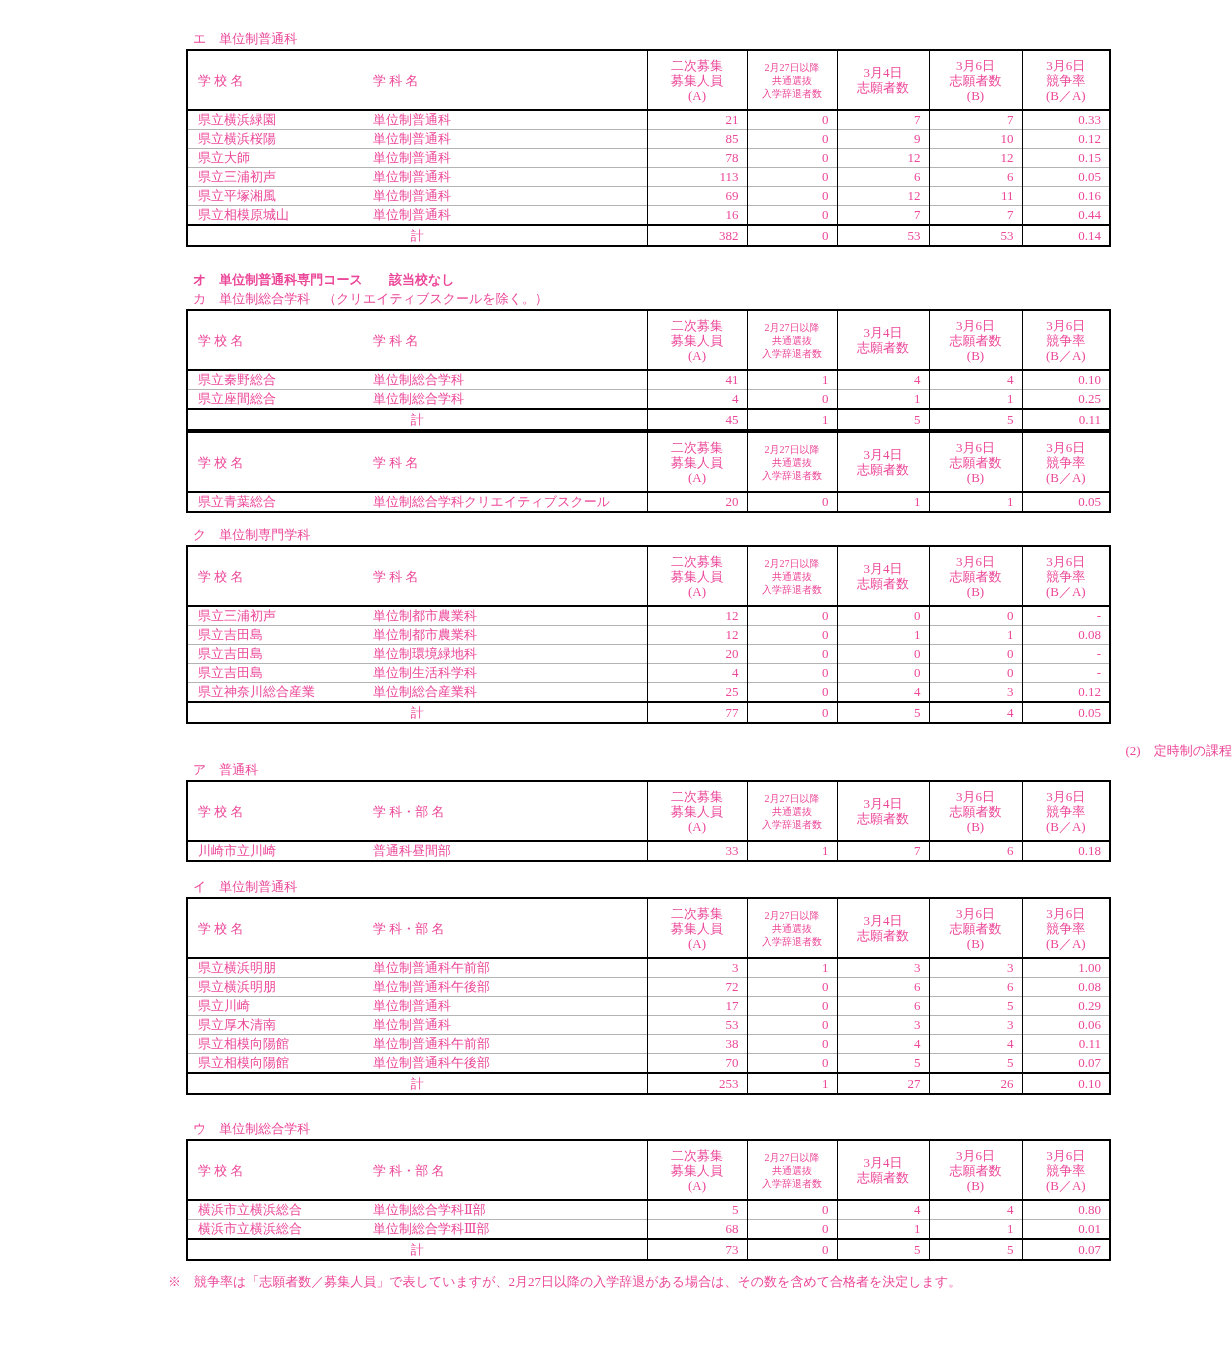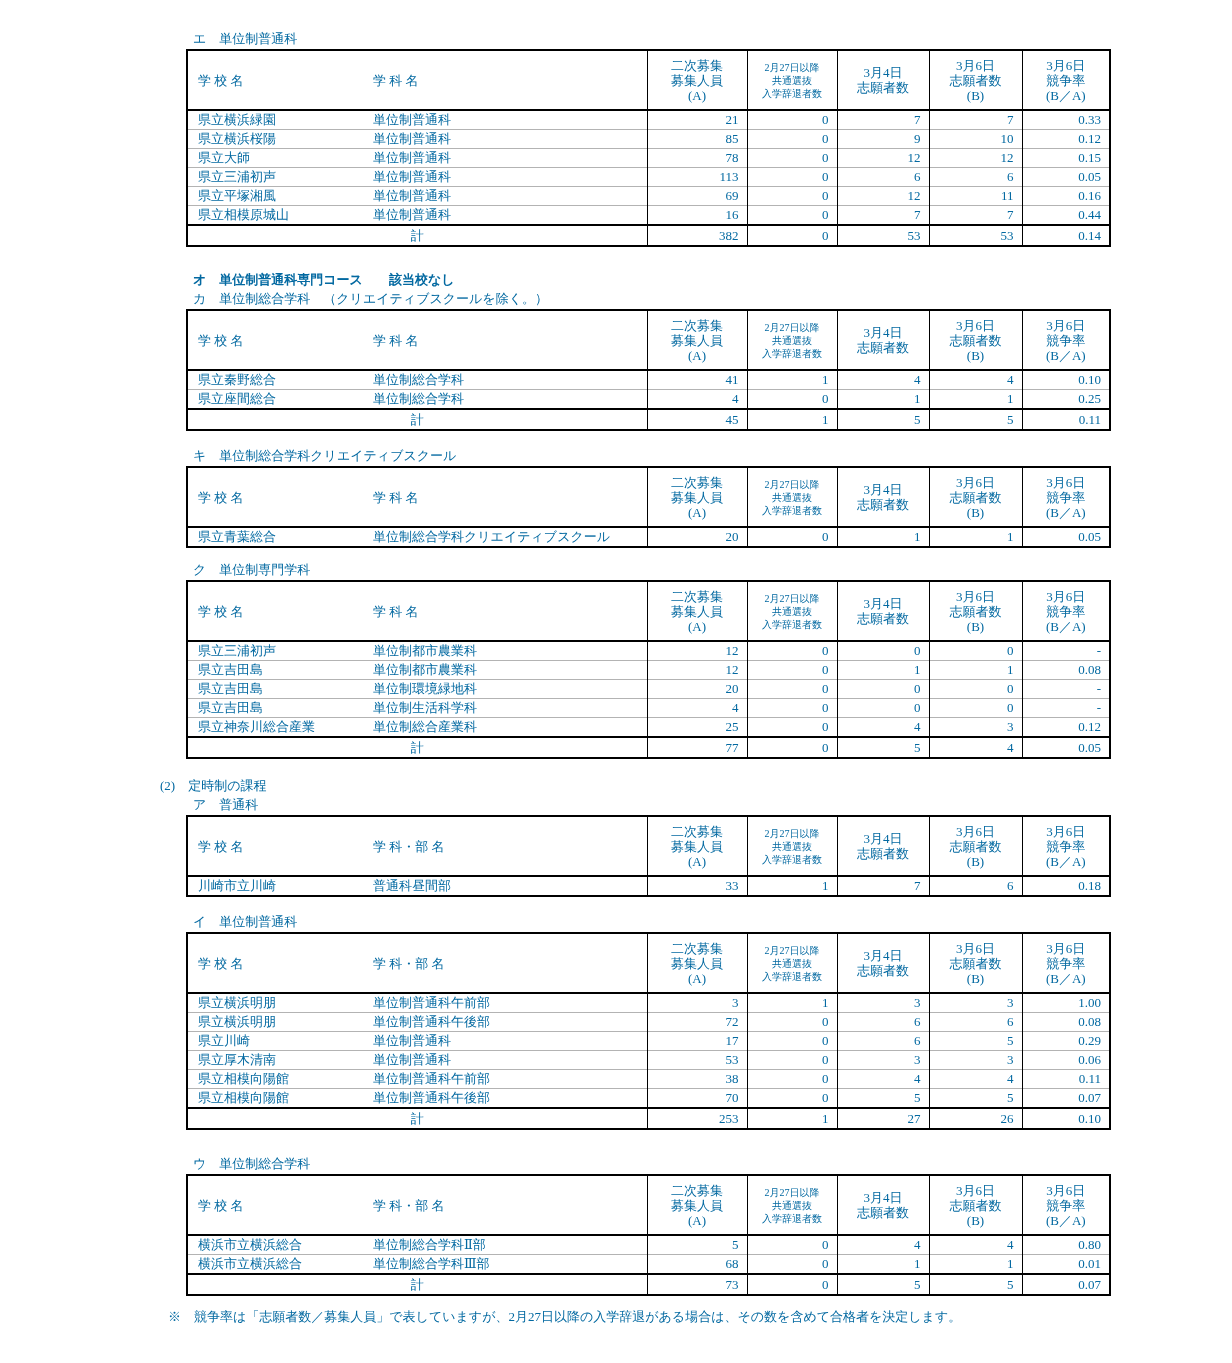--- a/index.html
+++ b/index.html
@@ -2,25 +2,25 @@
 <html lang="ja"><head>
 <meta charset="utf-8">
 <style>
   html,body { margin:0; padding:0; background:#ffffff; }
   .page {
     position:relative;
     width:1232px; height:1363px;
     box-sizing:border-box;
     padding:30px 0 0 160px;
     font-family:"Liberation Serif","DejaVu Serif",serif;
-    color:#0369a1;
+    color:#ec4899;
     overflow:hidden;
   }
   .sec-label { font-size:13px; line-height:17px; margin:0 0 2px 33px; white-space:pre; }
-  .sec-label.heading { margin-left:0; }
+  .sec-label.heading { margin-left:16px;text-align:right; }
   .sec-label.note { margin-left:8px; }
   
   .s1 { margin-top:24px;font-weight:bold; }
   .s2 { }
   .s3 { margin-top:16px; }
   .s4 { margin-top:13px; }
   .s5 { margin-top:18px; }
   .s6 { margin-top:1px; }
   .s7 { margin-top:16px; }
   .s8 { margin-top:25px; }
@@ -230,21 +230,20 @@
         <tr class="total">
           <td class="first">計</td>
           <td class="num">45</td>
           <td class="num">1</td>
           <td class="num">5</td>
           <td class="num">5</td>
           <td class="num">0.11</td>
         </tr>
       </tbody>
     </table>
-    <div class="sec-label s3">キ　単位制総合学科クリエイティブスクール</div>
     <table class="adm">
       <colgroup>
         <col class="c0">
         <col class="c1">
         <col class="c2">
         <col class="c3">
         <col class="c4">
         <col class="c5">
       </colgroup>
       <thead>

